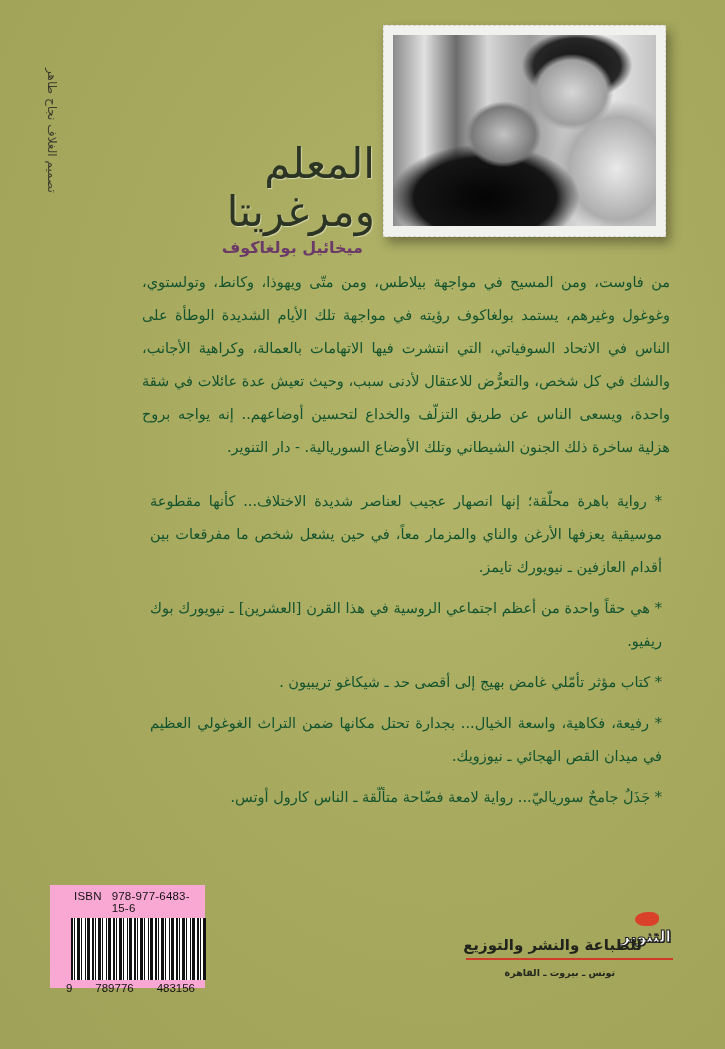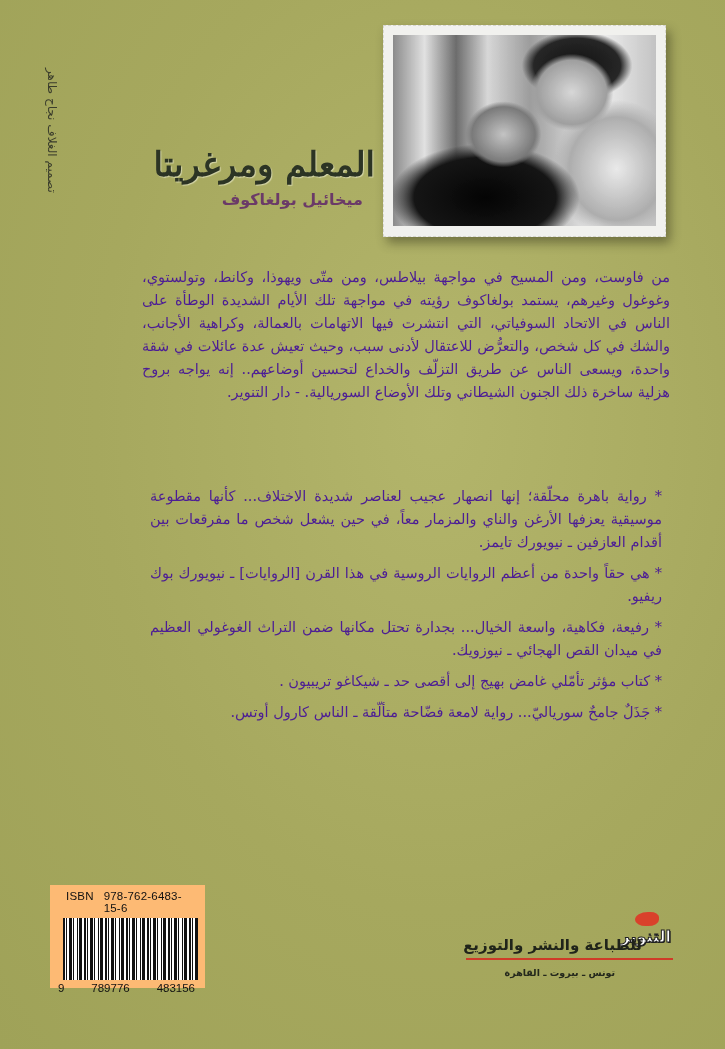--- a/index.html
+++ b/index.html
@@ -52,55 +52,55 @@
 
     .title-block {
       position: absolute;
       left: 150px; top: 140px;
       width: 225px;
       text-align: right;
       direction: rtl;
     }
     .book-title {
       font-family: "DejaVu Serif", serif;
-      font-size: 34px;
+      font-size: 42px;
       line-height: 48px;
       color: #2c3424;
       text-shadow: 1px 1px 1px rgba(255,255,240,0.5);
-      font-weight: bold;
+      font-weight: normal;
     }
     .author-name {
       font-family: "DejaVu Sans", sans-serif;
       font-size: 16px;
       font-weight: bold;
       color: #6b3a68;
       margin-top: 2px;
       margin-right: 12px;
       text-align: right;
     }
 
     .body-text {
       position: absolute;
       direction: rtl;
       text-align: justify;
       font-family: "DejaVu Serif", serif;
       font-size: 14.5px;
-      line-height: 23px;
-      color: #4c1d95;
+      line-height: 33px;
+      color: #14532d;
     }
     .blurb { left: 142px; top: 266px; width: 528px; }
     .quotes { left: 142px; top: 477px; width: 528px; }
     .quotes p { margin: 8px; }
 
     .barcode-box {
       position: absolute;
       left: 50px; top: 885px;
       width: 155px; height: 103px;
-      background: #fdba74;
-      padding: 5px 8px 4px 8px;
+      background: #f9a8d4;
+      padding: 5px 8px 4px 16px;
       font-family: "Liberation Sans", sans-serif;
       color: #111;
     }
     .isbn-label { font-size: 11.5px; letter-spacing: 0.2px; display: flex; gap: 10px; padding-left: 8px; }
     .bars {
       margin: 4px 0 0 5px;
       width: 135px; height: 62px;
       background: repeating-linear-gradient(90deg,
         #111 0 2px, #fff 2px 3px, #111 3px 4px, #fff 4px 6px,
         #111 6px 9px, #fff 9px 10px, #111 10px 11px, #fff 11px 14px,
@@ -167,30 +167,30 @@
 
   <div class="title-block">
     <div class="book-title">المعلم ومرغريتا</div>
     <div class="author-name">ميخائيل بولغاكوف</div>
   </div>
 
   <div class="body-text blurb">من فاوست، ومن المسيح في مواجهة بيلاطس، ومن متّى ويهوذا، وكانط، وتولستوي، وغوغول وغيرهم، يستمد بولغاكوف رؤيته في مواجهة تلك الأيام الشديدة الوطأة على الناس في الاتحاد السوفياتي، التي انتشرت فيها الاتهامات بالعمالة، وكراهية الأجانب، والشك في كل شخص، والتعرُّض للاعتقال لأدنى سبب، وحيث تعيش عدة عائلات في شقة واحدة، ويسعى الناس عن طريق التزلّف والخداع لتحسين أوضاعهم.. إنه يواجه بروح هزلية ساخرة ذلك الجنون الشيطاني وتلك الأوضاع السوريالية. - دار التنوير.</div>
 
   <div class="body-text quotes">
     <p>* رواية باهرة محلّقة؛ إنها انصهار عجيب لعناصر شديدة الاختلاف... كأنها مقطوعة موسيقية يعزفها الأرغن والناي والمزمار معاً، في حين يشعل شخص ما مفرقعات بين أقدام العازفين ـ نيويورك تايمز.</p>
-    <p>* هي حقاً واحدة من أعظم الروايات الروسية في هذا القرن [الروايات] ـ نيويورك بوك ريفيو.</p>
+    <p>* هي حقاً واحدة من أعظم اجتماعي الروسية في هذا القرن [العشرين] ـ نيويورك بوك ريفيو.</p>
+    <p>* كتاب مؤثر تأمّلي غامض بهيج إلى أقصى حد ـ شيكاغو تريبيون .</p>
     <p>* رفيعة، فكاهية، واسعة الخيال... بجدارة تحتل مكانها ضمن التراث الغوغولي العظيم في ميدان القص الهجائي ـ نيوزويك.</p>
-    <p>* كتاب مؤثر تأمّلي غامض بهيج إلى أقصى حد ـ شيكاغو تريبيون .</p>
     <p>* جَذَلٌ جامحٌ سورياليّ... رواية لامعة فضّاحة متألّقة ـ الناس كارول أوتس.</p>
   </div>
 
   <div class="barcode-box">
     <div class="isbn-label">
       <span>ISBN</span>
-      <span>978-762-6483-15-6</span>
+      <span>978-977-6483-15-6</span>
     </div>
     <div class="bars"></div>
     <div class="barcode-digits">
       <span>9</span>
       <span>789776</span>
       <span>483156</span>
     </div>
   </div>
 
   <div class="publisher">

